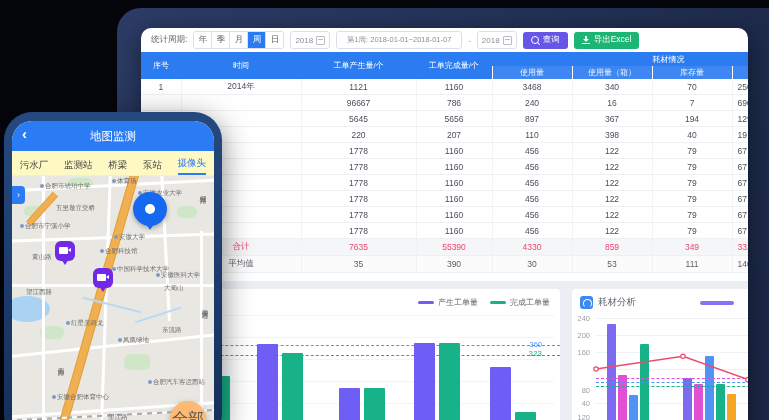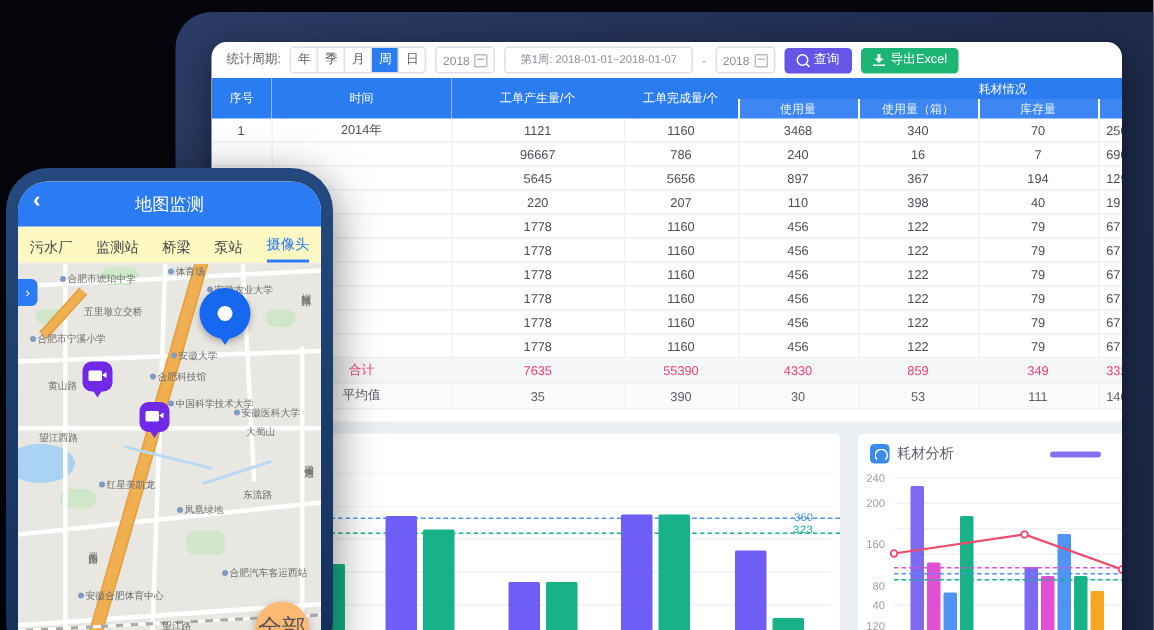--- a/index.html
+++ b/index.html
@@ -279,20 +279,30 @@
           <td>30</td>
           <td>53</td>
           <td>111</td>
           <td>140</td>
         </tr>
       </tbody>
   </table>
 
   <div class="charts">
     <div id="chartL" class="chart-card">
+      <div class="legend">
+          <span class="lg-item">
+            <span class="lg-pill" style="background: rgb(111, 94, 245);"></span>
+            <span>产生工单量</span>
+          </span>
+          <span class="lg-item">
+            <span class="lg-pill" style="background: rgb(23, 178, 135);"></span>
+            <span>完成工单量</span>
+          </span>
+        </div>
       <div class="plotL"></div>
     <div class="refline" style="top: 56.028px; border-color: rgb(79, 147, 245);"></div>
         <div class="reflabel" style="top: 51.028px; color: rgb(79, 147, 245);">360</div>
         <div class="refline" style="top: 66.3029px; border-color: rgb(23, 178, 135);"></div>
         <div class="reflabel" style="top: 61.3029px; color: rgb(23, 178, 135); font-family: Liberation Mono, monospace;">323</div>
         <div class="bar" style="left: 39px; top: 64.359px; height: 91.641px; background: rgb(111, 94, 245);"></div>
         <div class="bar" style="left: 112px; top: 54.6395px; height: 101.361px; background: rgb(111, 94, 245);"></div>
         <div class="bar" style="left: 194px; top: 99.0715px; height: 56.9285px; background: rgb(111, 94, 245);"></div>
         <div class="bar" style="left: 269px; top: 53.8064px; height: 102.194px; background: rgb(111, 94, 245);"></div>
         <div class="bar" style="left: 345px; top: 78.244px; height: 77.756px; background: rgb(111, 94, 245);"></div>
@@ -307,21 +317,21 @@
         <span class="ricon"></span>
         <span>耗材分析</span>
       </div>
       <div class="rlegend"></div>
       <div class="plotR" style="position:absolute;left:0;top:0;right:0;bottom:0;">
           <div class="gline" style="top: 29px;"></div>
           <div class="ytick" style="top: 25px;">240</div>
           <div class="gline" style="top: 46px;"></div>
           <div class="ytick" style="top: 42px;">200</div>
           <div class="gline" style="top: 63px;"></div>
-          <div class="ytick" style="top: 69px;">160</div>
+          <div class="ytick" style="top: 59px;">160</div>
           <div class="gline" style="top: 80px;"></div>
           <div class="ytick" style="top: 76px; margin-top: 48px;">120</div>
           <div class="gline" style="top: 97px;"></div>
           <div class="ytick" style="top: 97px;">80</div>
           <div class="gline" style="top: 114px;"></div>
           <div class="ytick" style="top: 110px;">40</div>
           <div class="rbar" style="left: 35px; top: 35.375px; height: 95.625px; background: rgb(124, 106, 240);"></div>
           <div class="rbar" style="left: 46px; top: 86.375px; height: 44.625px; background: rgb(224, 79, 212);"></div>
           <div class="rbar" style="left: 57px; top: 105.5px; height: 25.5px; background: rgb(79, 147, 245);"></div>
           <div class="rbar" style="left: 68px; top: 54.5px; height: 76.5px; background: rgb(23, 178, 135);"></div>

